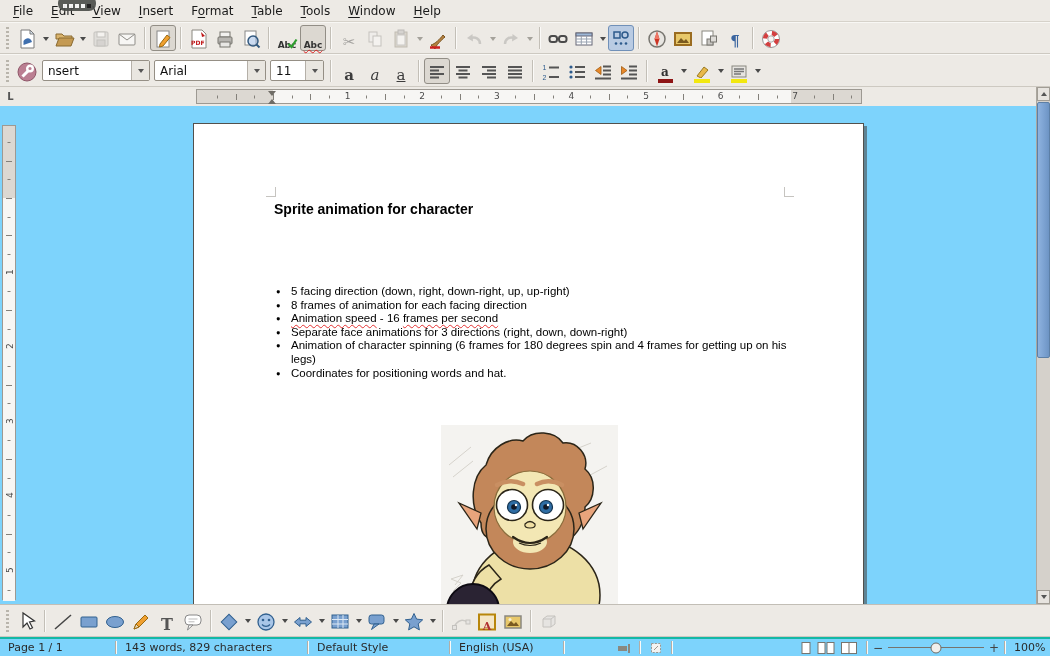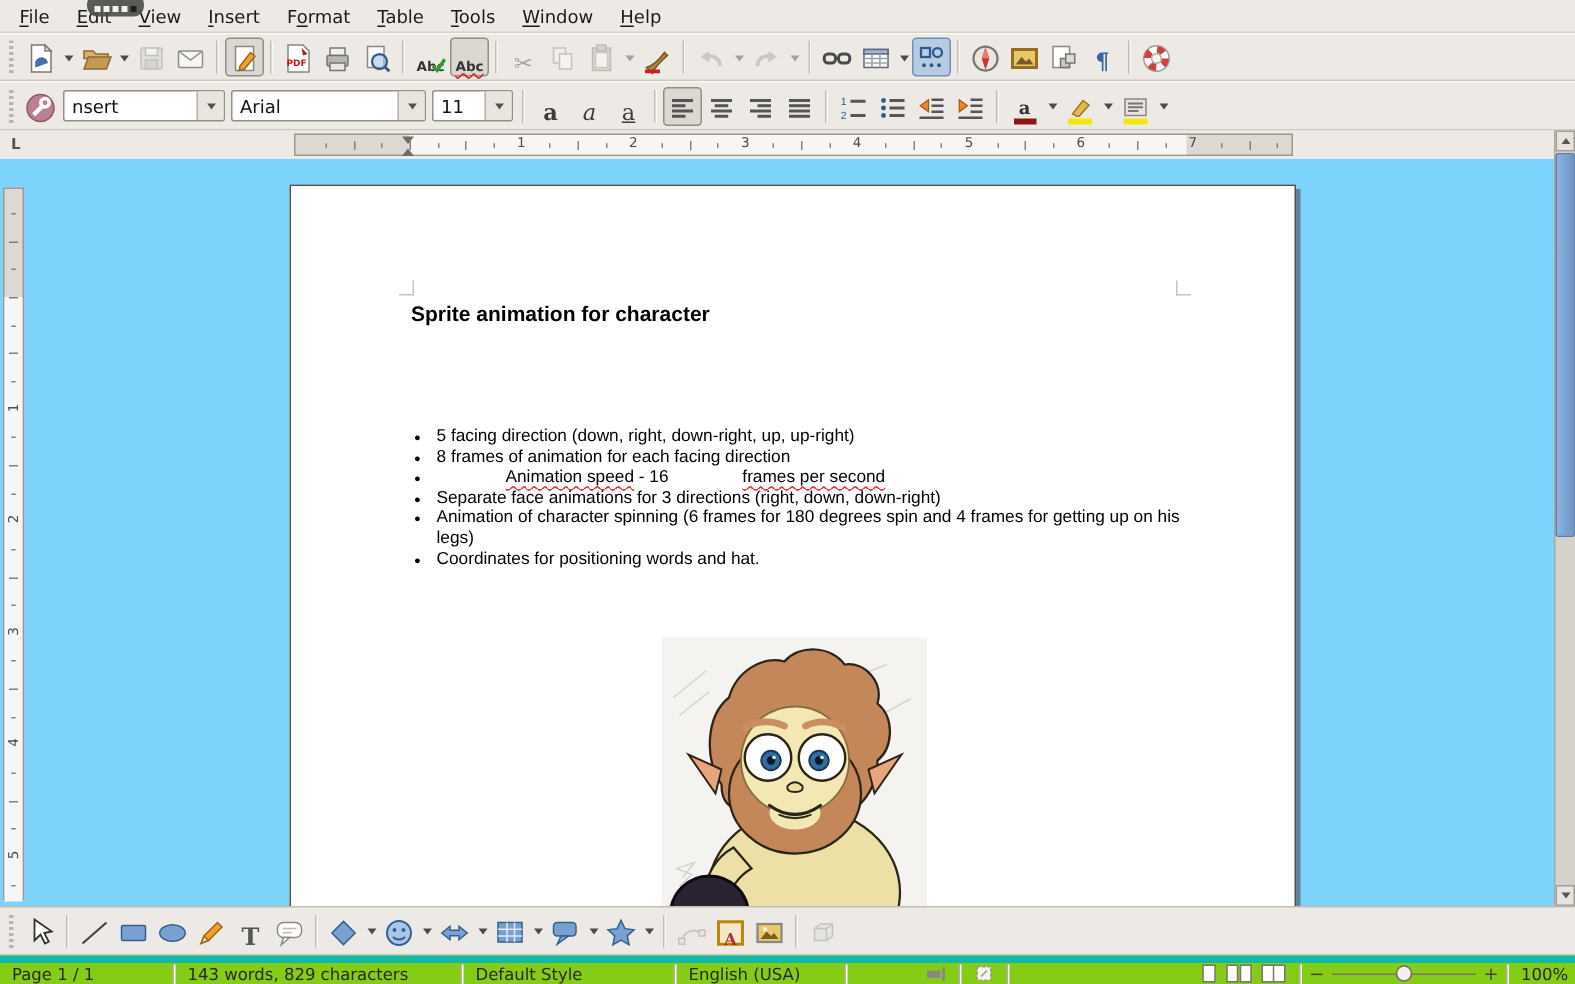--- a/index.html
+++ b/index.html
@@ -56,32 +56,32 @@
   .page{position:absolute;left:193px;top:17px;width:671px;height:620px;background:#fff;border:1px solid #52504c;box-shadow:3px 3px 0 rgba(70,68,64,.55);box-sizing:border-box;}
   .corner{position:absolute;width:9px;height:9px;border-color:#c6c4c0;}
   .corner.tl{left:72px;top:63px;border-right:1px solid #c6c4c0;border-bottom:1px solid #c6c4c0;}
   .corner.tr{left:590px;top:63px;border-left:1px solid #c6c4c0;border-bottom:1px solid #c6c4c0;}
   .doc{font-family:"Liberation Sans",sans-serif;color:#000;}
   .doc-heading{position:absolute;left:80px;top:77px;font-size:14px;font-weight:bold;white-space:nowrap;}
   .doc-intro{position:absolute;left:80px;top:113px;width:520px;font-size:11.5px;line-height:14.5px;}
   .doc-bullets{position:absolute;left:80px;top:161px;width:522px;margin:0;padding:0;list-style:none;font-size:11.5px;line-height:13.6px;}
   .doc-bullets li{position:relative;padding-left:17px;}
   .doc-bullets li::before{content:"●";position:absolute;left:2px;top:0;font-size:7.5px;line-height:13.6px;}
-  .sq{text-decoration:underline;text-decoration-style:wavy;text-decoration-color:#e33030;text-decoration-thickness:1px;text-underline-offset:2px;margin-left:46px;}
+  .sq{text-decoration:underline;text-decoration-style:wavy;text-decoration-color:#e33030;text-decoration-thickness:1px;text-underline-offset:2px;}
   .doc-image{position:absolute;left:247px;top:301px;width:177px;height:320px;}
   
   .vscroll{position:absolute;top:87px;right:0;width:14px;height:517px;background:#d5d1cb;border-left:1px solid #aba79f;box-sizing:border-box;}
   .sbtn{position:absolute;left:0;width:13px;height:14px;background:#e7e4df;border:1px solid #a19d95;box-sizing:border-box;display:flex;align-items:center;justify-content:center;}
   .sbtn.up{top:0;}
   .sbtn.down{bottom:0;}
   .sbtn .ar-up{border:3px solid transparent;border-bottom:4px solid #555;margin-top:-3px;}
   .sbtn .ar-down{border:3px solid transparent;border-top:4px solid #555;margin-bottom:-3px;}
   .sthumb{position:absolute;left:0;top:15px;width:13px;height:256px;background:linear-gradient(to right,#8eb2de,#7fa5d4 45%,#6d94c4);border:1px solid #5c7fa6;border-radius:2px;box-sizing:border-box;}
   
-  .statusbar{position:absolute;bottom:0;left:0;width:100%;height:19px;background:#84cc16;border-top:5px solid #14b8a6;display:flex;align-items:center;font-size:11px;color:#2a2a2a;box-sizing:border-box;}
+  .statusbar{position:absolute;bottom:0;left:0;width:100%;height:19px;background:#7dd3fc;border-top:2px solid #14b8a6;display:flex;align-items:center;font-size:11px;color:#2a2a2a;box-sizing:border-box;}
   .scell{padding:0 8px;white-space:nowrap;box-sizing:border-box;height:100%;display:flex;align-items:center;}
   .sdiv{width:1px;height:13px;background:#b2aea6;border-right:1px solid #fbfaf8;}
   .spacer{flex:1;}
   .zoomline{position:relative;width:96px;height:100%;display:flex;align-items:center;}
   .zoomline .track{width:100%;height:1px;background:#77746e;}
   .zoomline .mid{position:absolute;left:50%;top:50%;width:1px;height:7px;background:#77746e;transform:translate(-50%,-50%);}
   .zoomline .thumb{position:absolute;left:50%;top:50%;width:9px;height:9px;border:1px solid #6f6c66;border-radius:50%;background:#f2f0ec;transform:translate(-50%,-50%);}
   .zsign{font-size:12px;color:#444;padding:0 5px;}
   .zoomval{width:44px;text-align:right;padding-right:8px;}
 </style>
@@ -282,21 +282,21 @@
         <svg class="ic" width="22" height="22" viewBox="0 0 22 22">
           <circle cx="11" cy="11" r="9" fill="#bb7f92" stroke="#8f5668"></circle>
           <path d="M6.5 15.5l6-6" stroke="#fff" stroke-width="3"></path>
           <circle cx="14" cy="7.5" r="2.8" fill="none" stroke="#fff" stroke-width="2.4"></circle>
         </svg>
       </span>
     <span class="combo" style="width:108px">
         <span class="val">nsert</span>
         <span class="cbtn"></span>
       </span>
-    <span class="combo" style="width:130px">
+    <span class="combo" style="width:112px">
         <span class="val">Arial</span>
         <span class="cbtn"></span>
       </span>
     <span class="combo" style="width:54px">
         <span class="val">11</span>
         <span class="cbtn"></span>
       </span>
     <span class="sep"></span>
     <span class="tbtn">
         <span class="glyph" style="font-weight:bold;font-size:15px;">a</span>

